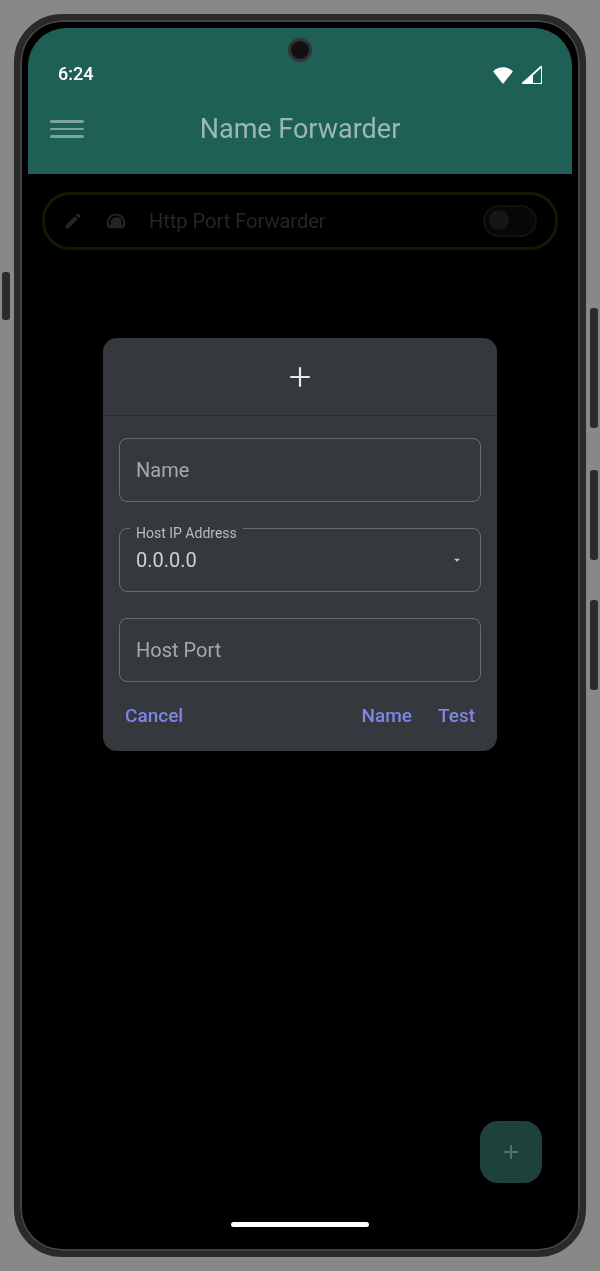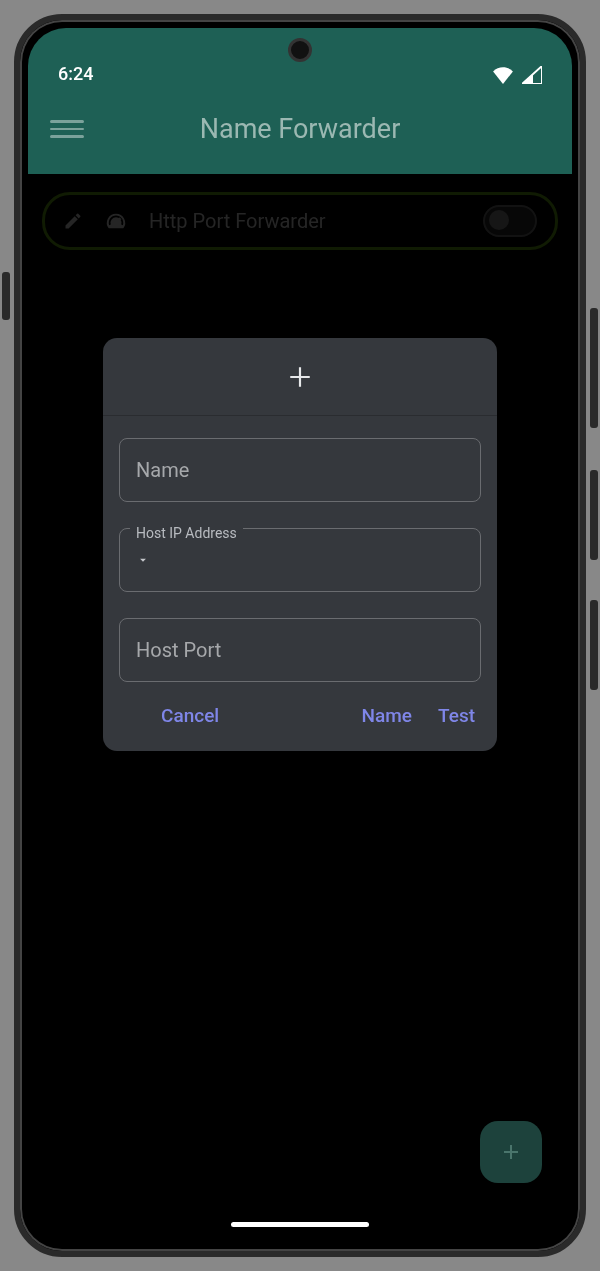--- a/index.html
+++ b/index.html
@@ -159,21 +159,20 @@
     color: #b8bbc0;
     font-size: 14px;
     margin-top: 6px;
   }
   .dropdown-arrow {
     color: #b8bbc0;
   }
   .dialog-actions {
     display:flex; align-items:center;
     padding: 16px 22px 4px;
-    margin-left: 36px;
   }
   .dlg-btn {
     color: #7f86e8;
     font-size: 19px;
     font-weight: 500;
     background: none; border:none;
     cursor:pointer;
     font-family: inherit;
   }
   .spacer { flex:1; }
@@ -262,20 +261,21 @@
               <path d="M11 3h2v8h8v2h-8v8h-2v-8H3v-2h8z" fill="#e7e8ea"></path>
             </svg>
         </span>
       </div>
       <div class="dialog-body">
         <div class="field">
           <input type="text" placeholder="Name" style="">
         </div>
         <div class="field outlined-label">
           <span class="float-label">Host IP Address</span>
+          <span class="select-text">0.0.0.0</span>
           <span class="dropdown-arrow">
             <svg width="14" height="14" viewBox="0 0 24 24">
                 <path d="M7 10l5 5 5-5z" fill="#c6c8cc"></path>
               </svg>
           </span>
         </div>
         <div class="field">
           <input type="text" placeholder="Host Port" style="">
         </div>
       </div>

